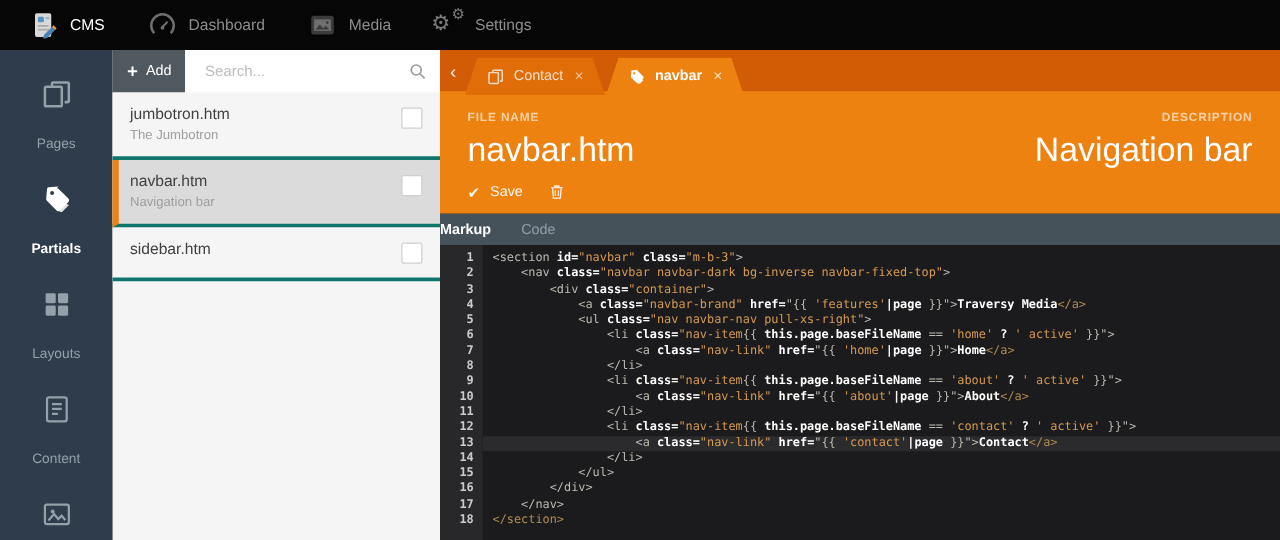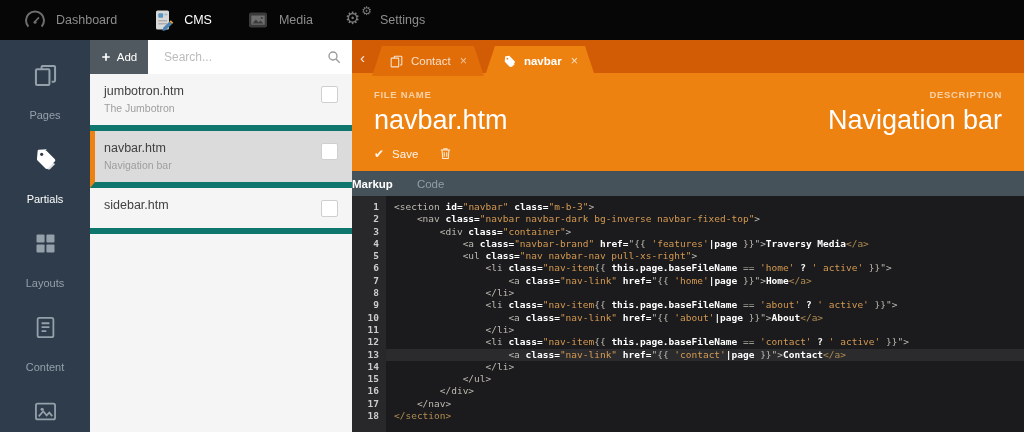--- a/index.html
+++ b/index.html
@@ -22,36 +22,36 @@
 
   
   .main{display:flex;height:392px;}
 
   
   .sidebar{width:90px;background:#2e3c4b;display:flex;flex-direction:column;padding-top:10px;flex:none;}
   .side-item{display:flex;flex-direction:column;align-items:center;gap:20px;padding:12px 0 13px;
     color:#94a0aa;font-size:11px;cursor:pointer;--panel-bg:#2e3c4b;--hole-color:#2e3c4b;}
   .side-item .icon{width:27px;height:27px;}
   .side-item .icon svg{width:100%;height:100%;}
-  .side-item.active{color:#ffffff;font-weight:normal;}
+  .side-item.active{color:#ffffff;font-weight:bold;}
 
   
   .listpanel{width:262px;background:#f5f5f5;display:flex;flex-direction:column;flex:none;}
   .list-head{height:34px;display:flex;flex:none;}
   .add-btn{width:58px;background:#50595f;color:#fff;display:flex;align-items:center;
     justify-content:center;gap:6px;font-size:11.5px;cursor:pointer;}
   .add-btn .icon{width:10px;height:10px;display:inline-flex;}
   .add-btn .icon svg{width:100%;height:100%;}
   .search-box{flex:1;background:#ffffff;display:flex;align-items:center;padding:0 10px 0 14px;}
   .search-box input{border:0;outline:0;flex:1;font-size:12px;color:#0f766e;background:transparent;}
   .search-box input::placeholder{color:#bcbcbc;}
   .search-box .icon{width:16px;height:16px;color:#9a9a9a;display:inline-flex;}
   .search-box .icon svg{width:100%;height:100%;}
   .file-list{flex:1;}
-  .file-row{padding:10px 14px 11px;border-bottom:6px solid #0f766e;display:flex;cursor:pointer;background:#f5f5f5;}
+  .file-row{padding:10px 14px 11px;border-bottom:3px solid #0f766e;display:flex;cursor:pointer;background:#f5f5f5;}
   .file-row.selected{background:#dbdbdb;border-left:5px solid #ee8211;padding-left:9px;}
   .file-info{flex:1;min-width:0;}
   .file-name{font-size:12.5px;color:#414141;}
   .file-desc{font-size:10.5px;color:#9e9e9e;margin-top:4px;}
   .checkbox{width:15px;height:15px;background:#fff;border:1px solid #cfcfcf;border-radius:2px;margin-top:2px;flex:none;}
 
   
   .editor{flex:1;display:flex;flex-direction:column;min-width:0;}
 
   .tabbar{height:36px;background:#d25c05;display:flex;align-items:flex-end;padding-left:2px;
@@ -92,43 +92,43 @@
   .tk-t{color:#bdbab2;}
   .tk-a{color:#ffffff;font-weight:bold;}
   .tk-s{color:#d59a52;}
   .tk-b{color:#ffffff;font-weight:bold;}
   .tk-c{color:#b08c52;}
 </style>
 </head>
 <body>
 
 <div class="topbar" id="topbar">
-    <div class="topbar-item">
-      <span class="icon">
-        <svg viewBox="0 0 24 24" fill="none" stroke="currentColor" stroke-width="2">
-          <path d="M5.4 18.6a9 9 0 1 1 13.2 0"></path>
-          <path d="M12 13.6 16 9.4" stroke-width="1.6"></path>
-          <circle cx="12" cy="14.2" r="1.5" fill="currentColor" stroke="none"></circle>
-        </svg>
-      </span>
-      <span>Dashboard</span>
-    </div>
     <div class="topbar-item active">
       <span class="icon">
         <svg viewBox="0 0 24 24">
           <rect x="5" y="2.5" width="13" height="19" rx="1.5" fill="#d8d8d8"></rect>
           <rect x="7.3" y="5.3" width="4.8" height="4.4" rx="1" fill="#5894c2"></rect>
           <rect x="13.4" y="5.6" width="3" height="1.7" fill="#9db8cc"></rect>
           <rect x="7.3" y="12" width="8.6" height="1.5" fill="#adadad"></rect>
           <rect x="7.3" y="15" width="8.6" height="1.5" fill="#adadad"></rect>
           <path d="M12.2 19.8 18.5 13.5 21 16l-6.3 6.3-3.2.7z" fill="#4a83b4"></path>
           <path d="M18.5 13.5 21 16l1.3-1.3-2.5-2.5z" fill="#e8a33d"></path>
         </svg>
       </span>
       <span>CMS</span>
+    </div>
+    <div class="topbar-item">
+      <span class="icon">
+        <svg viewBox="0 0 24 24" fill="none" stroke="currentColor" stroke-width="2">
+          <path d="M5.4 18.6a9 9 0 1 1 13.2 0"></path>
+          <path d="M12 13.6 16 9.4" stroke-width="1.6"></path>
+          <circle cx="12" cy="14.2" r="1.5" fill="currentColor" stroke="none"></circle>
+        </svg>
+      </span>
+      <span>Dashboard</span>
     </div>
     <div class="topbar-item">
       <span class="icon">
         <svg viewBox="0 0 24 24">
           <rect x="3" y="4.5" width="18" height="15" rx="2" fill="#3b3b3b"></rect>
           <rect x="5.3" y="7.5" width="13.4" height="9.2" fill="#6f6f6f"></rect>
           <path d="M6.5 15.6l3.4-4 2.6 3 2-2 3 3z" fill="#3b3b3b"></path>
           <circle cx="15.8" cy="10" r="1.1" fill="#3b3b3b"></circle>
         </svg>
       </span>

